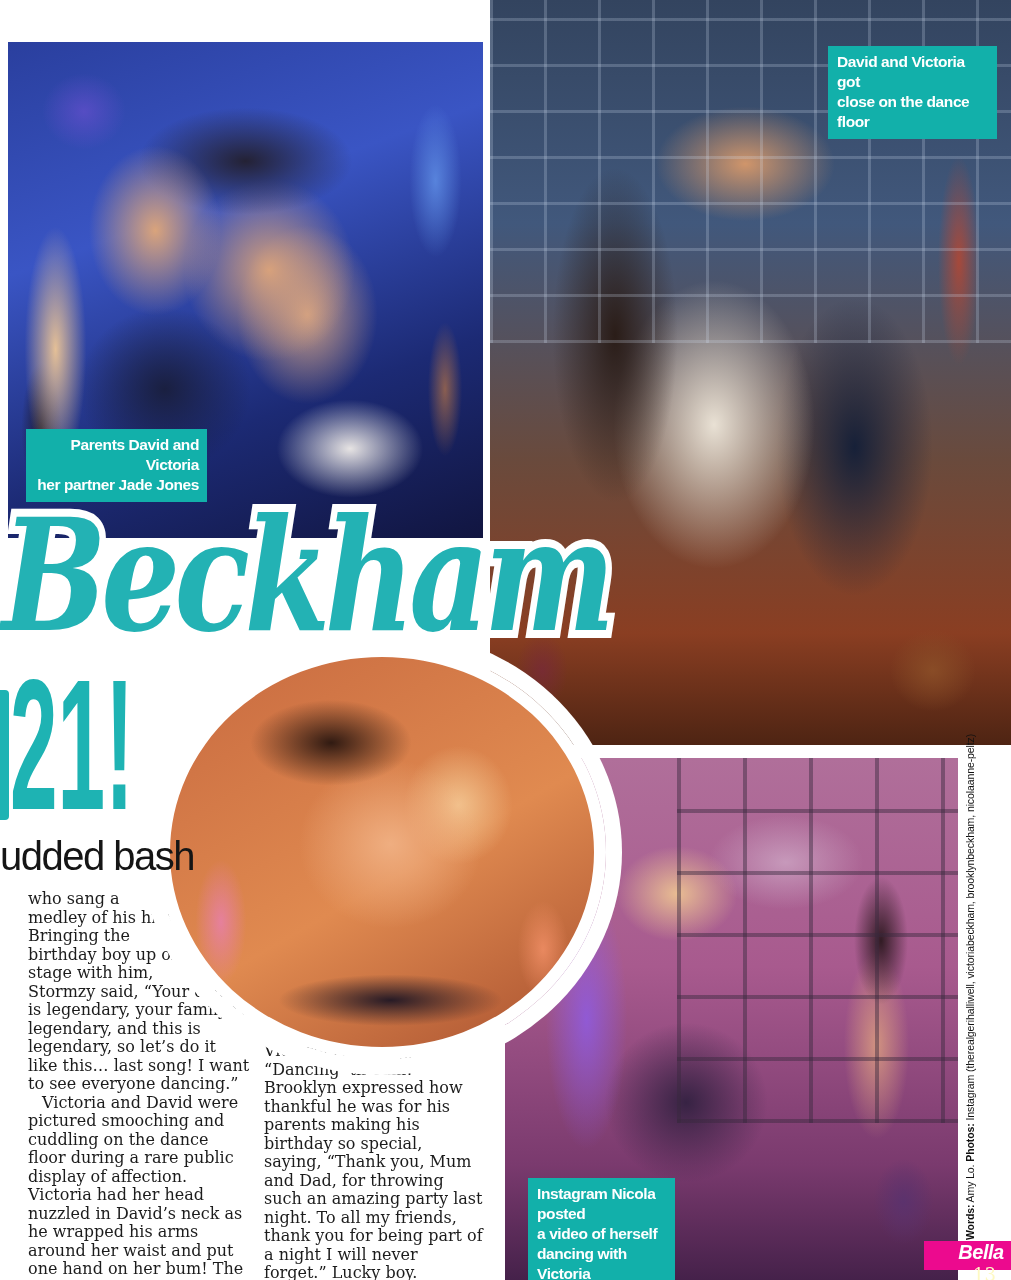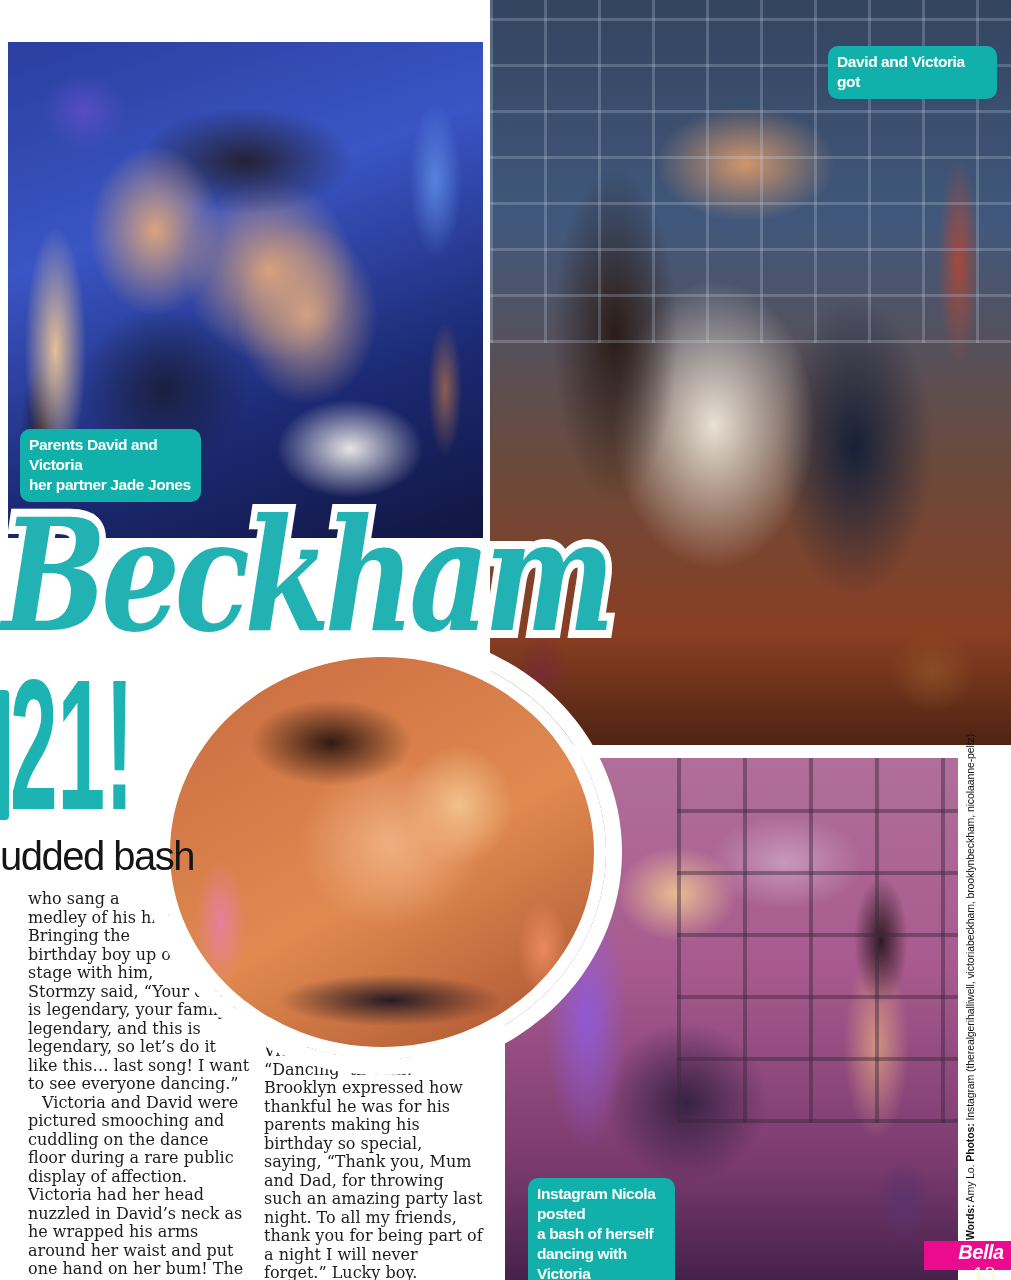--- a/index.html
+++ b/index.html
@@ -76,24 +76,23 @@
     position:absolute;right:0;top:0;width:62%;height:70%;
     background:
       repeating-linear-gradient(90deg, rgba(55,40,60,.45) 0 4px, transparent 4px 66px),
       repeating-linear-gradient(0deg, rgba(55,40,60,.45) 0 4px, transparent 4px 62px);
   }
   
   .cap{
     position:absolute;z-index:5;background:#12b0aa;color:#fff;
     font-weight:bold;font-size:15.5px;line-height:20px;letter-spacing:-.4px;
     padding:6px 8px 7px 9px;
-    border-radius:10px;
   }
   .cap span{display:block;}
-  .cap-top-left{left:20px;top:429px;width:164px;}
+  .cap-top-left{left:26px;top:429px;width:164px;text-align:right;}
   .cap-top-right{left:828px;top:46px;width:152px;}
   .cap-bottom-right{left:528px;top:1178px;width:130px;}
   
   .headline{
     position:absolute;left:2px;top:498px;z-index:4;line-height:1;
     font-family:"DejaVu Serif",serif;font-style:italic;font-weight:bold;
     font-size:155px;letter-spacing:-7px;white-space:nowrap;
     transform:scaleX(.8);transform-origin:0 0;
   }
   .headline .stroke{position:absolute;left:0;top:0;-webkit-text-stroke:16px #ffffff;color:#fff;}
@@ -163,24 +162,25 @@
   <div class="num-sliver"></div>
   <div class="headline-num">21!</div>
   <div class="subhead">udded bash</div>
 
   <div class="cap cap-top-left">
     <span>Parents David and Victoria</span>
     <span>her partner Jade Jones</span>
   </div>
   <div class="cap cap-top-right">
     <span>David and Victoria got</span>
+    <span>close on the dance floor</span>
   </div>
   <div class="cap cap-bottom-right">
     <span>Instagram Nicola posted</span>
-    <span>a bash of herself</span>
+    <span>a video of herself</span>
     <span>dancing with Victoria</span>
   </div>
 
   <div class="article">
     <div class="col">
       <div class="circle-spacer"></div>
       <p>who sang a medley of his hits. Bringing the birthday boy up on stage with him, Stormzy said, “Your dad is legendary, your family is legendary, and this is legendary, so let’s do it like this… last song! I want to see everyone dancing.”</p>
       <p class="indent">Victoria and David were pictured smooching and cuddling on the dance floor during a rare public display of affection. Victoria had her head nuzzled in David’s neck as he wrapped his arms around her waist and put one hand on her bum! The pair danced the night away as the party didn’t wrap up until the early hours, with</p>
     </div>
     <div class="col">

